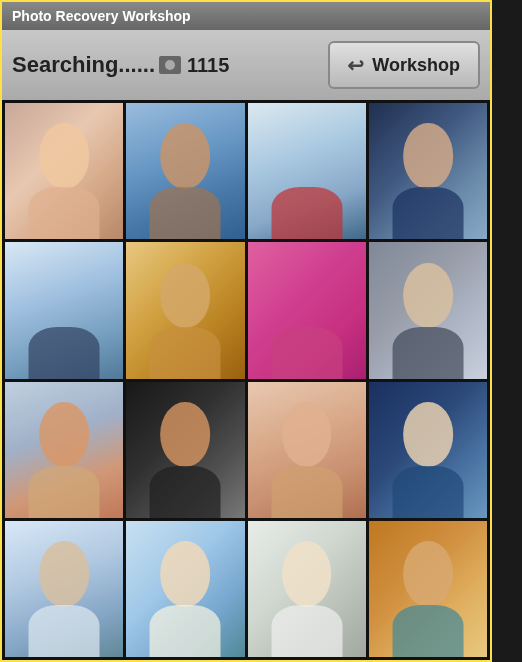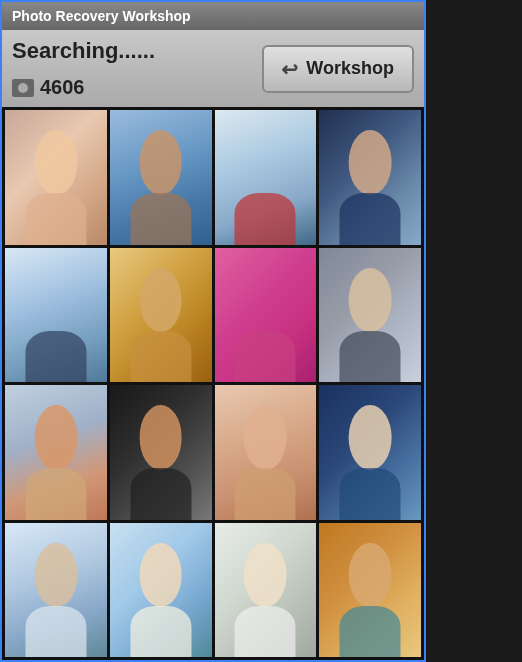--- a/index.html
+++ b/index.html
@@ -6,25 +6,25 @@
 
     body {
       width: 522px;
       height: 662px;
       background: #1a1a1a;
       font-family: Arial, sans-serif;
       overflow: hidden;
     }
 
     #app {
-      width: 426px;
+      width: 492px;
       height: 662px;
       display: flex;
       flex-direction: column;
-      border: 2px solid #3b82f6;
+      border: 2px solid #fde047;
     }
 
     #title-bar {
       background: linear-gradient(to bottom, #888, #666);
       padding: 6px 10px;
       color: #fff;
       font-size: 14px;
       font-weight: bold;
       flex-shrink: 0;
     }
@@ -34,22 +34,22 @@
       padding: 8px 10px;
       display: flex;
       align-items: center;
       justify-content: space-between;
       flex-shrink: 0;
       min-height: 70px;
     }
 
     #header-left {
       display: flex;
-      flex-direction: column;
-      gap: 12px;
+      flex-direction: row;
+      gap: 4px;
     }
 
     #searching-text {
       font-size: 22px;
       font-weight: bold;
       color: #222;
     }
 
     #count-row {
       display: flex;
@@ -140,21 +140,21 @@
 
   <div id="title-bar">
     <span>Photo Recovery Workshop</span>
   </div>
 
   <div id="header">
     <div id="header-left">
       <span id="searching-text">Searching......</span>
       <div id="count-row">
         <div id="photo-icon"></div>
-        <span id="count-text">4606</span>
+        <span id="count-text">1115</span>
       </div>
     </div>
     <button id="recover-button">
       <span class="recover-arrow">↩</span>
       <span>Workshop</span>
     </button>
   </div>
 
   <div id="photo-grid">
 

